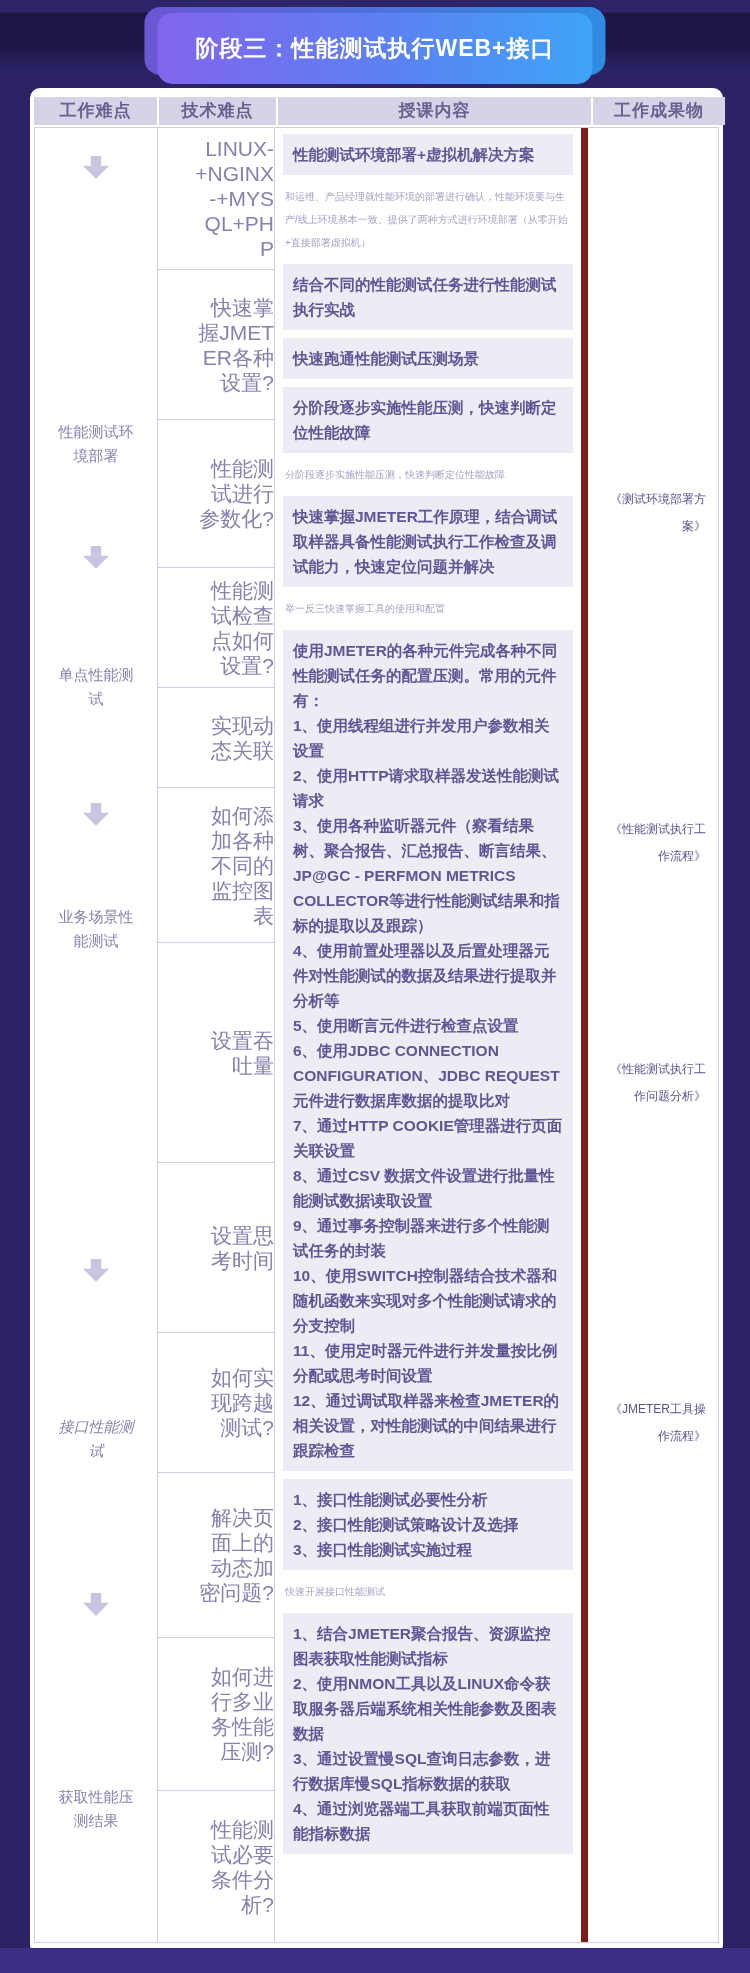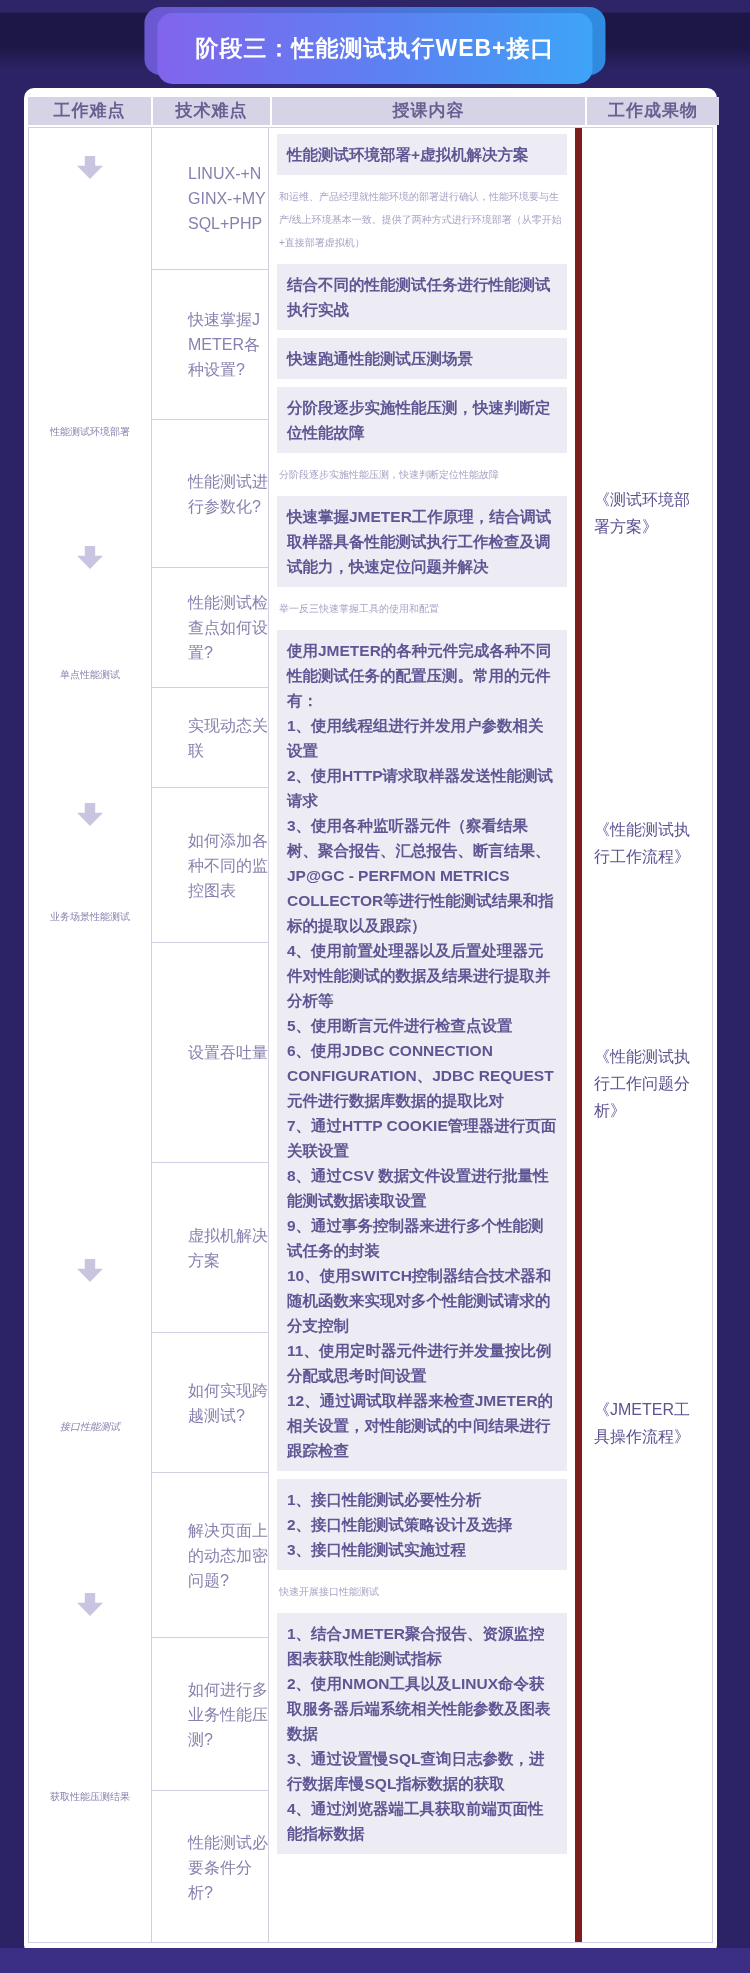--- a/index.html
+++ b/index.html
@@ -11,47 +11,47 @@
   }
   .bottom-strip{position:absolute;left:0;top:1948px;width:750px;height:25px;background:#3a2f85;}
   
   .pill{position:absolute;left:50%;top:13px;transform:translateX(-50%);z-index:5;padding:20px 38px;white-space:nowrap;}
   .pill::before{content:"";position:absolute;left:-13px;right:-13px;top:-6px;bottom:9px;border-radius:16px;
     background:linear-gradient(90deg,#6b57d2,#2f8ce0);z-index:0;}
   .pill::after{content:"";position:absolute;inset:0;border-radius:15px;
     background:linear-gradient(90deg,#8165ec 0%,#5b82f2 55%,#3ea4f7 100%);z-index:1;}
   .pill span{position:relative;z-index:2;color:#ffffff;font-size:23px;font-weight:bold;letter-spacing:1px;}
   
-  .card{position:absolute;left:24px;top:88px;width:693px;height:1867px;background:#ffffff;border-radius:10px;}
+  .card{position:absolute;left:30px;top:88px;width:693px;height:1867px;background:#ffffff;border-radius:10px;}
   .thead{position:absolute;left:4px;top:9px;width:685px;height:28px;display:grid;
     grid-template-columns:123px 117px 313px 132px;column-gap:2px;background:#ffffff;}
   .th{background:#d7d3e6;color:#676090;font-size:17px;font-weight:bold;letter-spacing:1px;
     text-align:center;line-height:28px;}
   .tbody{position:absolute;left:4px;top:39px;width:685px;height:1816px;border:1px solid #d3cfe2;display:flex;}
   .col{position:relative;height:100%;}
   .col1{width:123px;border-right:1px solid #d3cfe2;}
   .col2{width:117px;border-right:1px solid #d3cfe2;}
   .col3{width:313px;border-right:7px solid #7f1d1d;padding:6px 8px;overflow:hidden;}
   .col4{width:130px;}
   
   .work-label{position:absolute;left:50%;transform:translateX(-50%);width:88px;text-align:center;
-    color:#8880ae;font-size:10px;line-height:24px;}
+    color:#8880ae;font-size:15px;line-height:24px;}
   .down-arrow{position:absolute;left:50%;transform:translateX(-50%);width:26px;height:23px;background:#c9c4df;
     clip-path:polygon(30% 0%,70% 0%,70% 42%,100% 42%,50% 100%,0% 42%,30% 42%);}
   
   .tech-cell{display:flex;align-items:center;justify-content:center;border-bottom:1px solid #d3cfe2;}
   .tech-cell:last-child{border-bottom:none;}
-  .tech-cell span{display:block;width:96px;text-align:left;color:#8880ae;font-size:16px;line-height:25px;word-break:break-all;margin-left:36px;}
+  .tech-cell span{display:block;width:96px;text-align:right;color:#8880ae;font-size:21px;line-height:25px;word-break:break-all;margin-left:36px;}
   
   .block{white-space:pre-line;margin-bottom:8px;}
   .block.highlight{background:#edebf4;color:#5e5794;font-weight:bold;font-size:15.5px;line-height:25px;padding:8px 10px;}
   .block.note{color:#a8a0c4;font-size:10px;line-height:23px;padding:2px 2px;}
   
   .deliverable{position:absolute;left:0;width:100%;padding:0 12px;transform:translateY(-50%);
-    text-align:left;color:#5a5390;font-size:16px;line-height:27px;}
+    text-align:right;color:#5a5390;font-size:12px;line-height:27px;}
 </style>
 </head>
 <body>
 
 <div class="page">
   <div class="pill">
     <span>阶段三：性能测试执行WEB+接口</span>
   </div>
 
   <div class="card">
@@ -90,21 +90,21 @@
           <div class="tech-cell" style="height: 100px;">
             <span>实现动态关联</span>
           </div>
           <div class="tech-cell" style="height: 155px;">
             <span>如何添加各种不同的监控图表</span>
           </div>
           <div class="tech-cell" style="height: 220px;">
             <span>设置吞吐量</span>
           </div>
           <div class="tech-cell" style="height: 170px;">
-            <span>虚拟机解决方案</span>
+            <span>设置思考时间</span>
           </div>
           <div class="tech-cell" style="height: 140px;">
             <span>如何实现跨越测试?</span>
           </div>
           <div class="tech-cell" style="height: 165px;">
             <span>解决页面上的动态加密问题?</span>
           </div>
           <div class="tech-cell" style="height: 153px;">
             <span>如何进行多业务性能压测?</span>
           </div>

